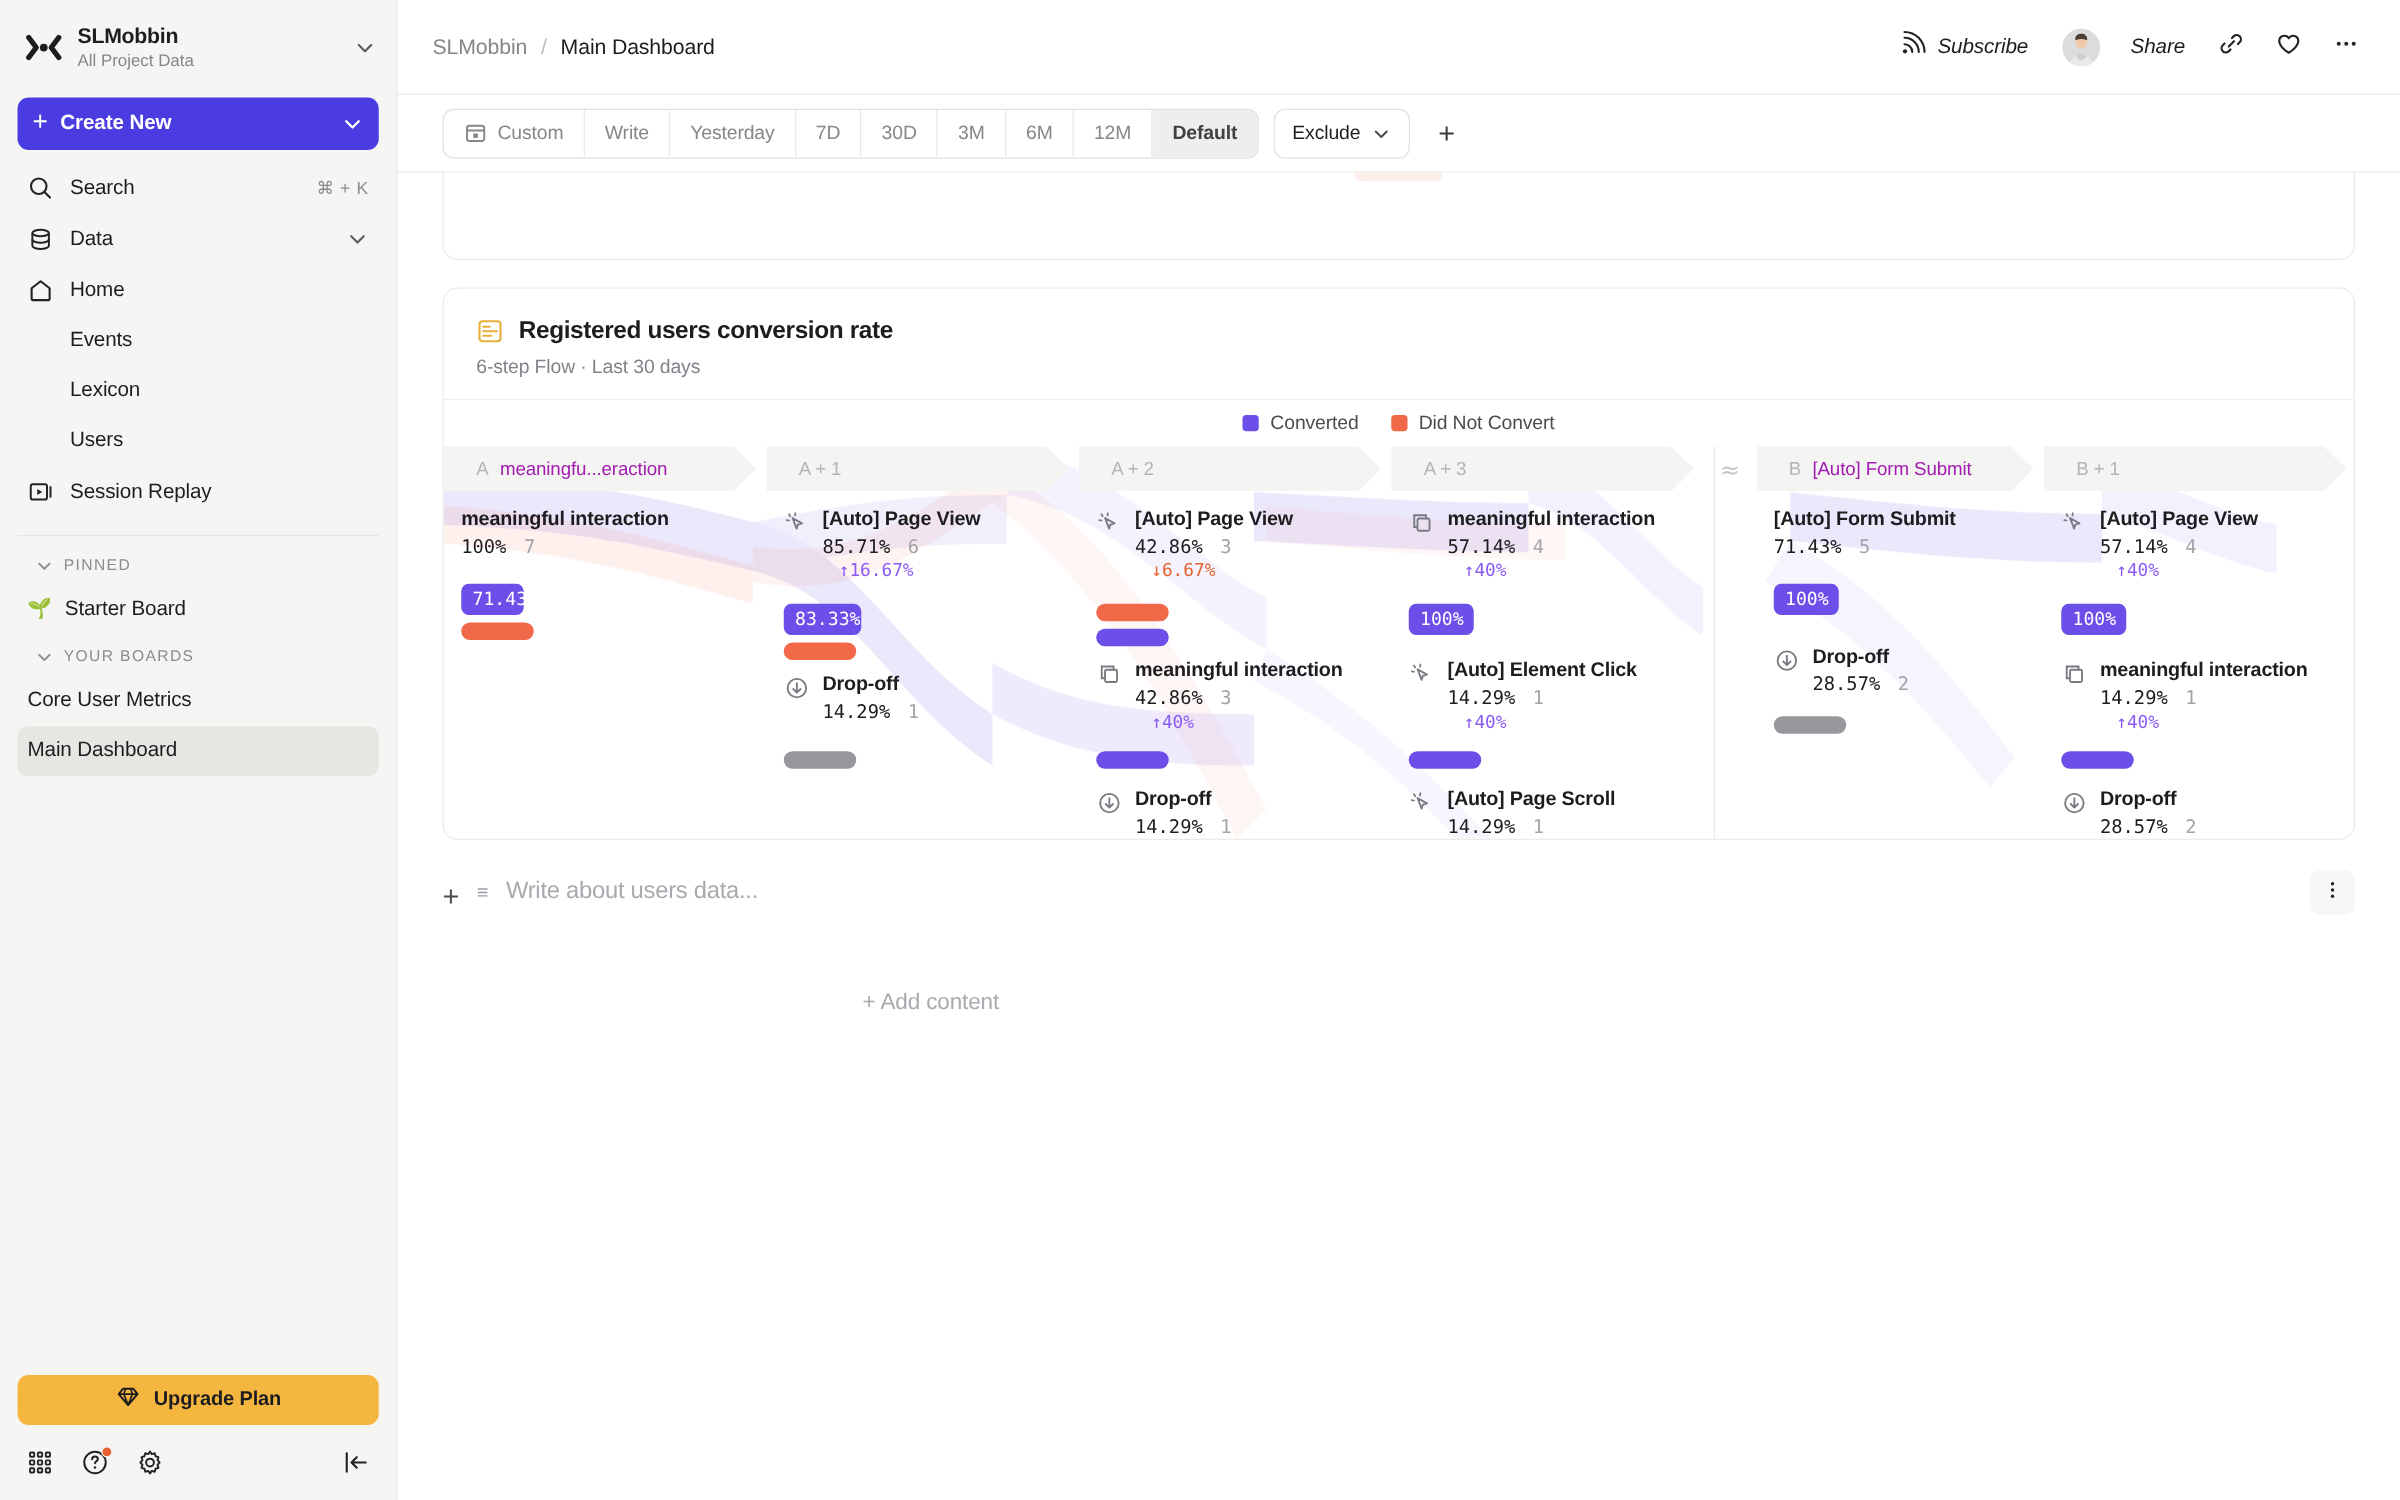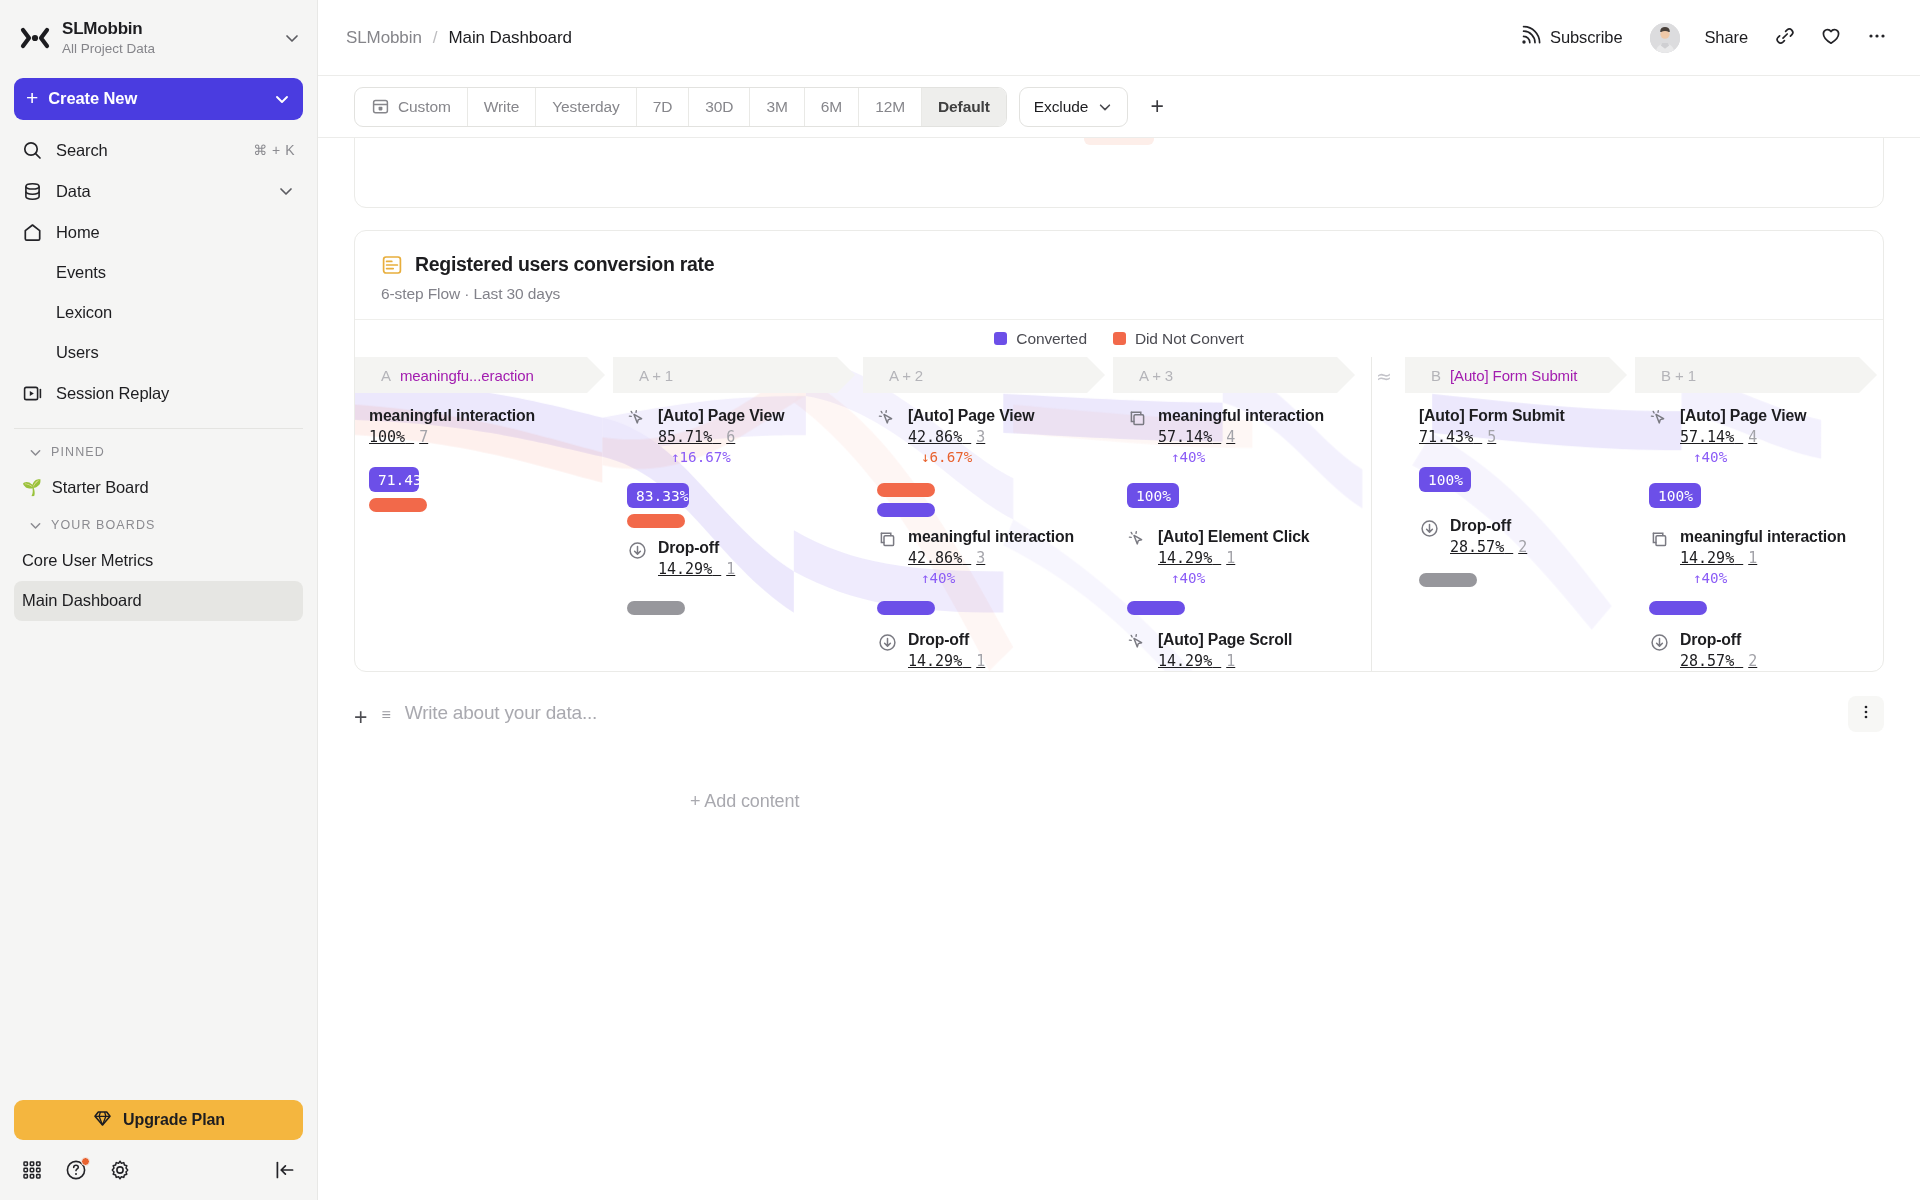--- a/index.html
+++ b/index.html
@@ -96,21 +96,21 @@
   .topbar {
     height: 76px; flex: 0 0 76px;
     display: flex; align-items: center;
     padding: 0 24px 0 28px;
     border-bottom: 1px solid #ececea;
   }
   .crumbs { display: flex; align-items: center; gap: 11px; font-size: 17px; }
   .crumb-root { color: #85858a; cursor: pointer; letter-spacing:-0.1px;}
   .crumb-sep { color: #bdbdc0; }
   .crumb-cur { color: #1d1d20; cursor: pointer; letter-spacing:-0.1px;}
-  .top-right { margin-left: auto; display: flex; align-items: center; gap: 8px; }
+  .top-right { margin-left: auto; display: flex; align-items: center; gap: 8px; font-style: italic; }
   .tb-btn {
     display: flex; align-items: center; gap: 9px;
     height: 38px; padding: 0 10px; border-radius: 8px;
     font-size: 16.5px; cursor: pointer; letter-spacing:-0.1px;
   }
   .tb-btn svg { width: 22px; height: 22px; color: #232327; }
   .tb-icon {
     width: 38px; height: 38px; border-radius: 8px;
     display: flex; align-items: center; justify-content: center; cursor: pointer;
   }
@@ -217,21 +217,21 @@
   .col { position: relative; height: 100%; padding-left: 0; }
   .vdiv { position: absolute; top: -36px; bottom: 0; width: 1px; background: #e9e9e6; }
 
   .node { position: absolute; }
   .node-row { display: flex; align-items: flex-start; gap: 10px; }
   .node-ico { width: 21px; height: 21px; flex: 0 0 21px; color: #7a7a82; margin-top: 1px; }
   .node-txt { min-width: 0; }
   .node-name { font-size: 15.8px; font-weight: 700; letter-spacing: -0.15px; white-space: nowrap; color:#1d1d20;}
   .node-val {
     font-family: "DejaVu Sans Mono", monospace;
-    font-size: 15px; margin-top: 3px; color: #1d1d20; white-space: nowrap; text-decoration: underline;
+    font-size: 15px; margin-top: 3px; color: #1d1d20; white-space: nowrap;
   }
   .node-val .cnt { color: #a3a3a9; margin-left: 5px; }
   .node-delta {
     font-family: "DejaVu Sans Mono", monospace;
     font-size: 14.2px; margin-top: 3px; margin-left: 13px; white-space: nowrap;
   }
   .up { color: #8b5cf6; }
   .down { color: #e8622f; }
 
   .barwrap { position: absolute; }
@@ -938,21 +938,21 @@
               </div>
             </div>
 
           </div>
         </div>
       </section>
 
       <div class="textblock">
         <span class="tb-plus">+</span>
         <span class="tb-drag">≡</span>
-        <span class="tb-ph">Write about your data...</span>
+        <span class="tb-ph">Write about users data...</span>
         <span class="tb-menu">
           <span>
             <svg viewBox="0 0 18 18">
                 <circle cx="9" cy="4" r="1.35" fill="currentColor"></circle>
                 <circle cx="9" cy="9" r="1.35" fill="currentColor"></circle>
                 <circle cx="9" cy="14" r="1.35" fill="currentColor"></circle>
               </svg>
           </span>
         </span>
       </div>

